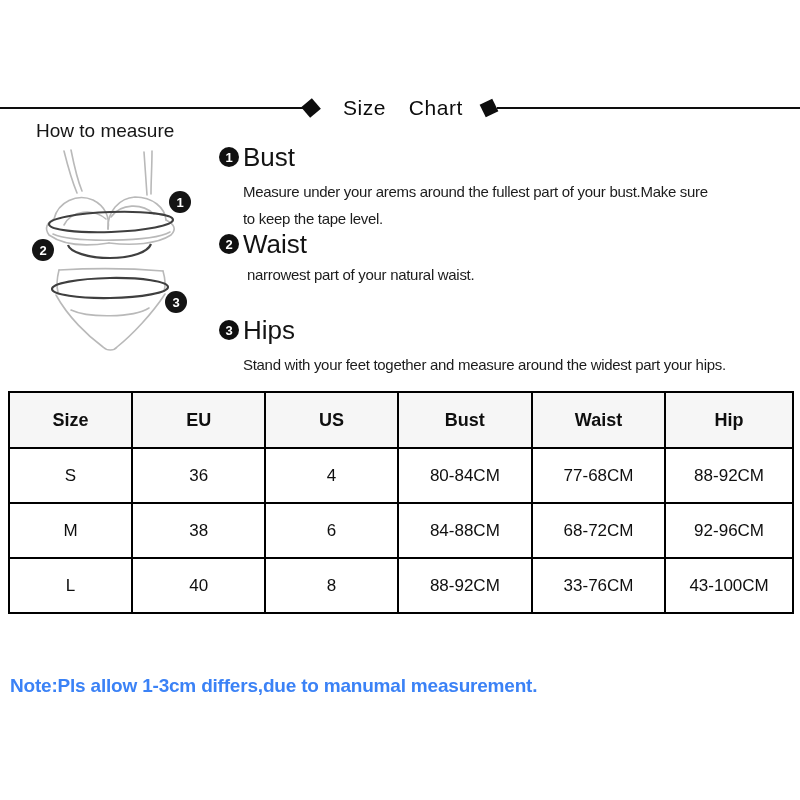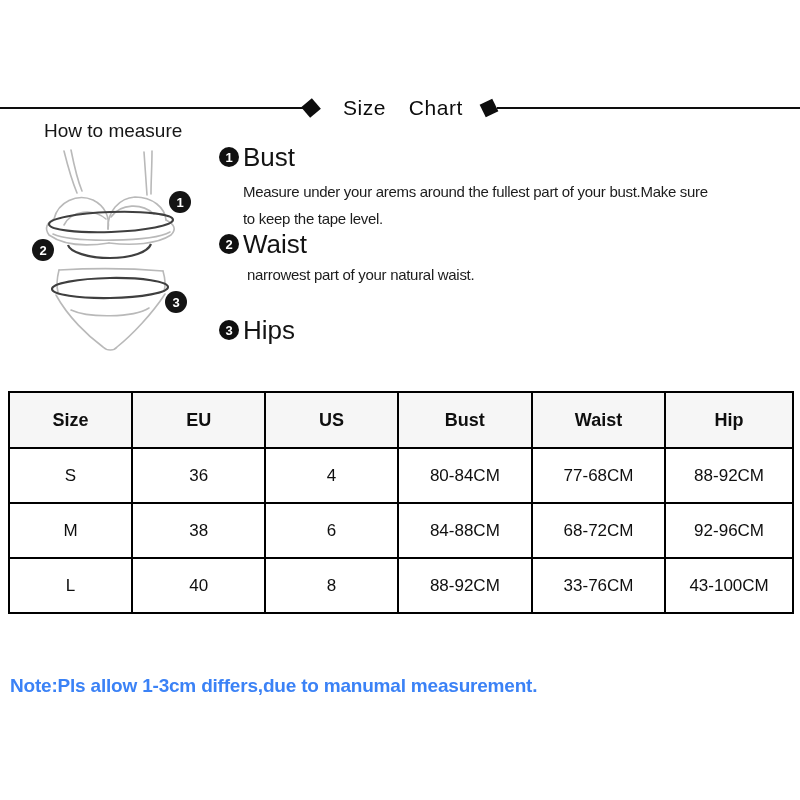--- a/index.html
+++ b/index.html
@@ -12,21 +12,21 @@
   .rule.left{left:0;width:305px;}
   .rule.right{left:497px;width:303px;}
   .diamond{position:absolute;width:14px;height:14px;background:#0d0d0d;top:101px;}
   .diamond.d1{left:304px;transform:rotate(50deg);}
   .diamond.d2{left:482px;transform:rotate(64deg);}
   .page-title{
     position:absolute;left:343px;top:96px;font-size:21px;font-weight:500;
     color:#0c0c0c;display:flex;gap:23px;letter-spacing:.5px;
   }
   
-  .htm-heading{position:absolute;left:44px;top:120px;font-size:19px;font-weight:500;color:#161616;}
+  .htm-heading{position:absolute;left:36px;top:120px;font-size:19px;font-weight:500;color:#161616;}
   .sketch{position:absolute;left:13px;top:146px;}
   
   .section{position:absolute;left:219px;width:575px;}
   .sec-bust{top:143px;}
   .sec-waist{top:230px;}
   .sec-hips{top:316px;}
   .sec-head{display:flex;align-items:center;gap:4px;}
   .bullet{
     width:20px;height:20px;border-radius:50%;background:#101010;color:#fff;
     font-size:13px;font-weight:700;display:flex;align-items:center;justify-content:center;
@@ -125,20 +125,23 @@
   <div class="sec-body">
     <div class="l2">narrowest part of your natural waist.</div>
   </div>
 </div>
 
 <div class="section sec-hips">
   <div class="sec-head">
     <span class="bullet">3</span>
     <span class="sec-label">Hips</span>
   </div>
+  <div class="sec-body">
+    <div>Stand with your feet together and measure around the widest part your hips.</div>
+  </div>
 </div>
 
 <table class="size-table">
   <colgroup>
     <col style="width:15.7%">
       <col style="width:17%">
       <col style="width:16.9%">
     <col style="width:17.1%">
       <col style="width:17%">
       <col style="width:16.3%">

